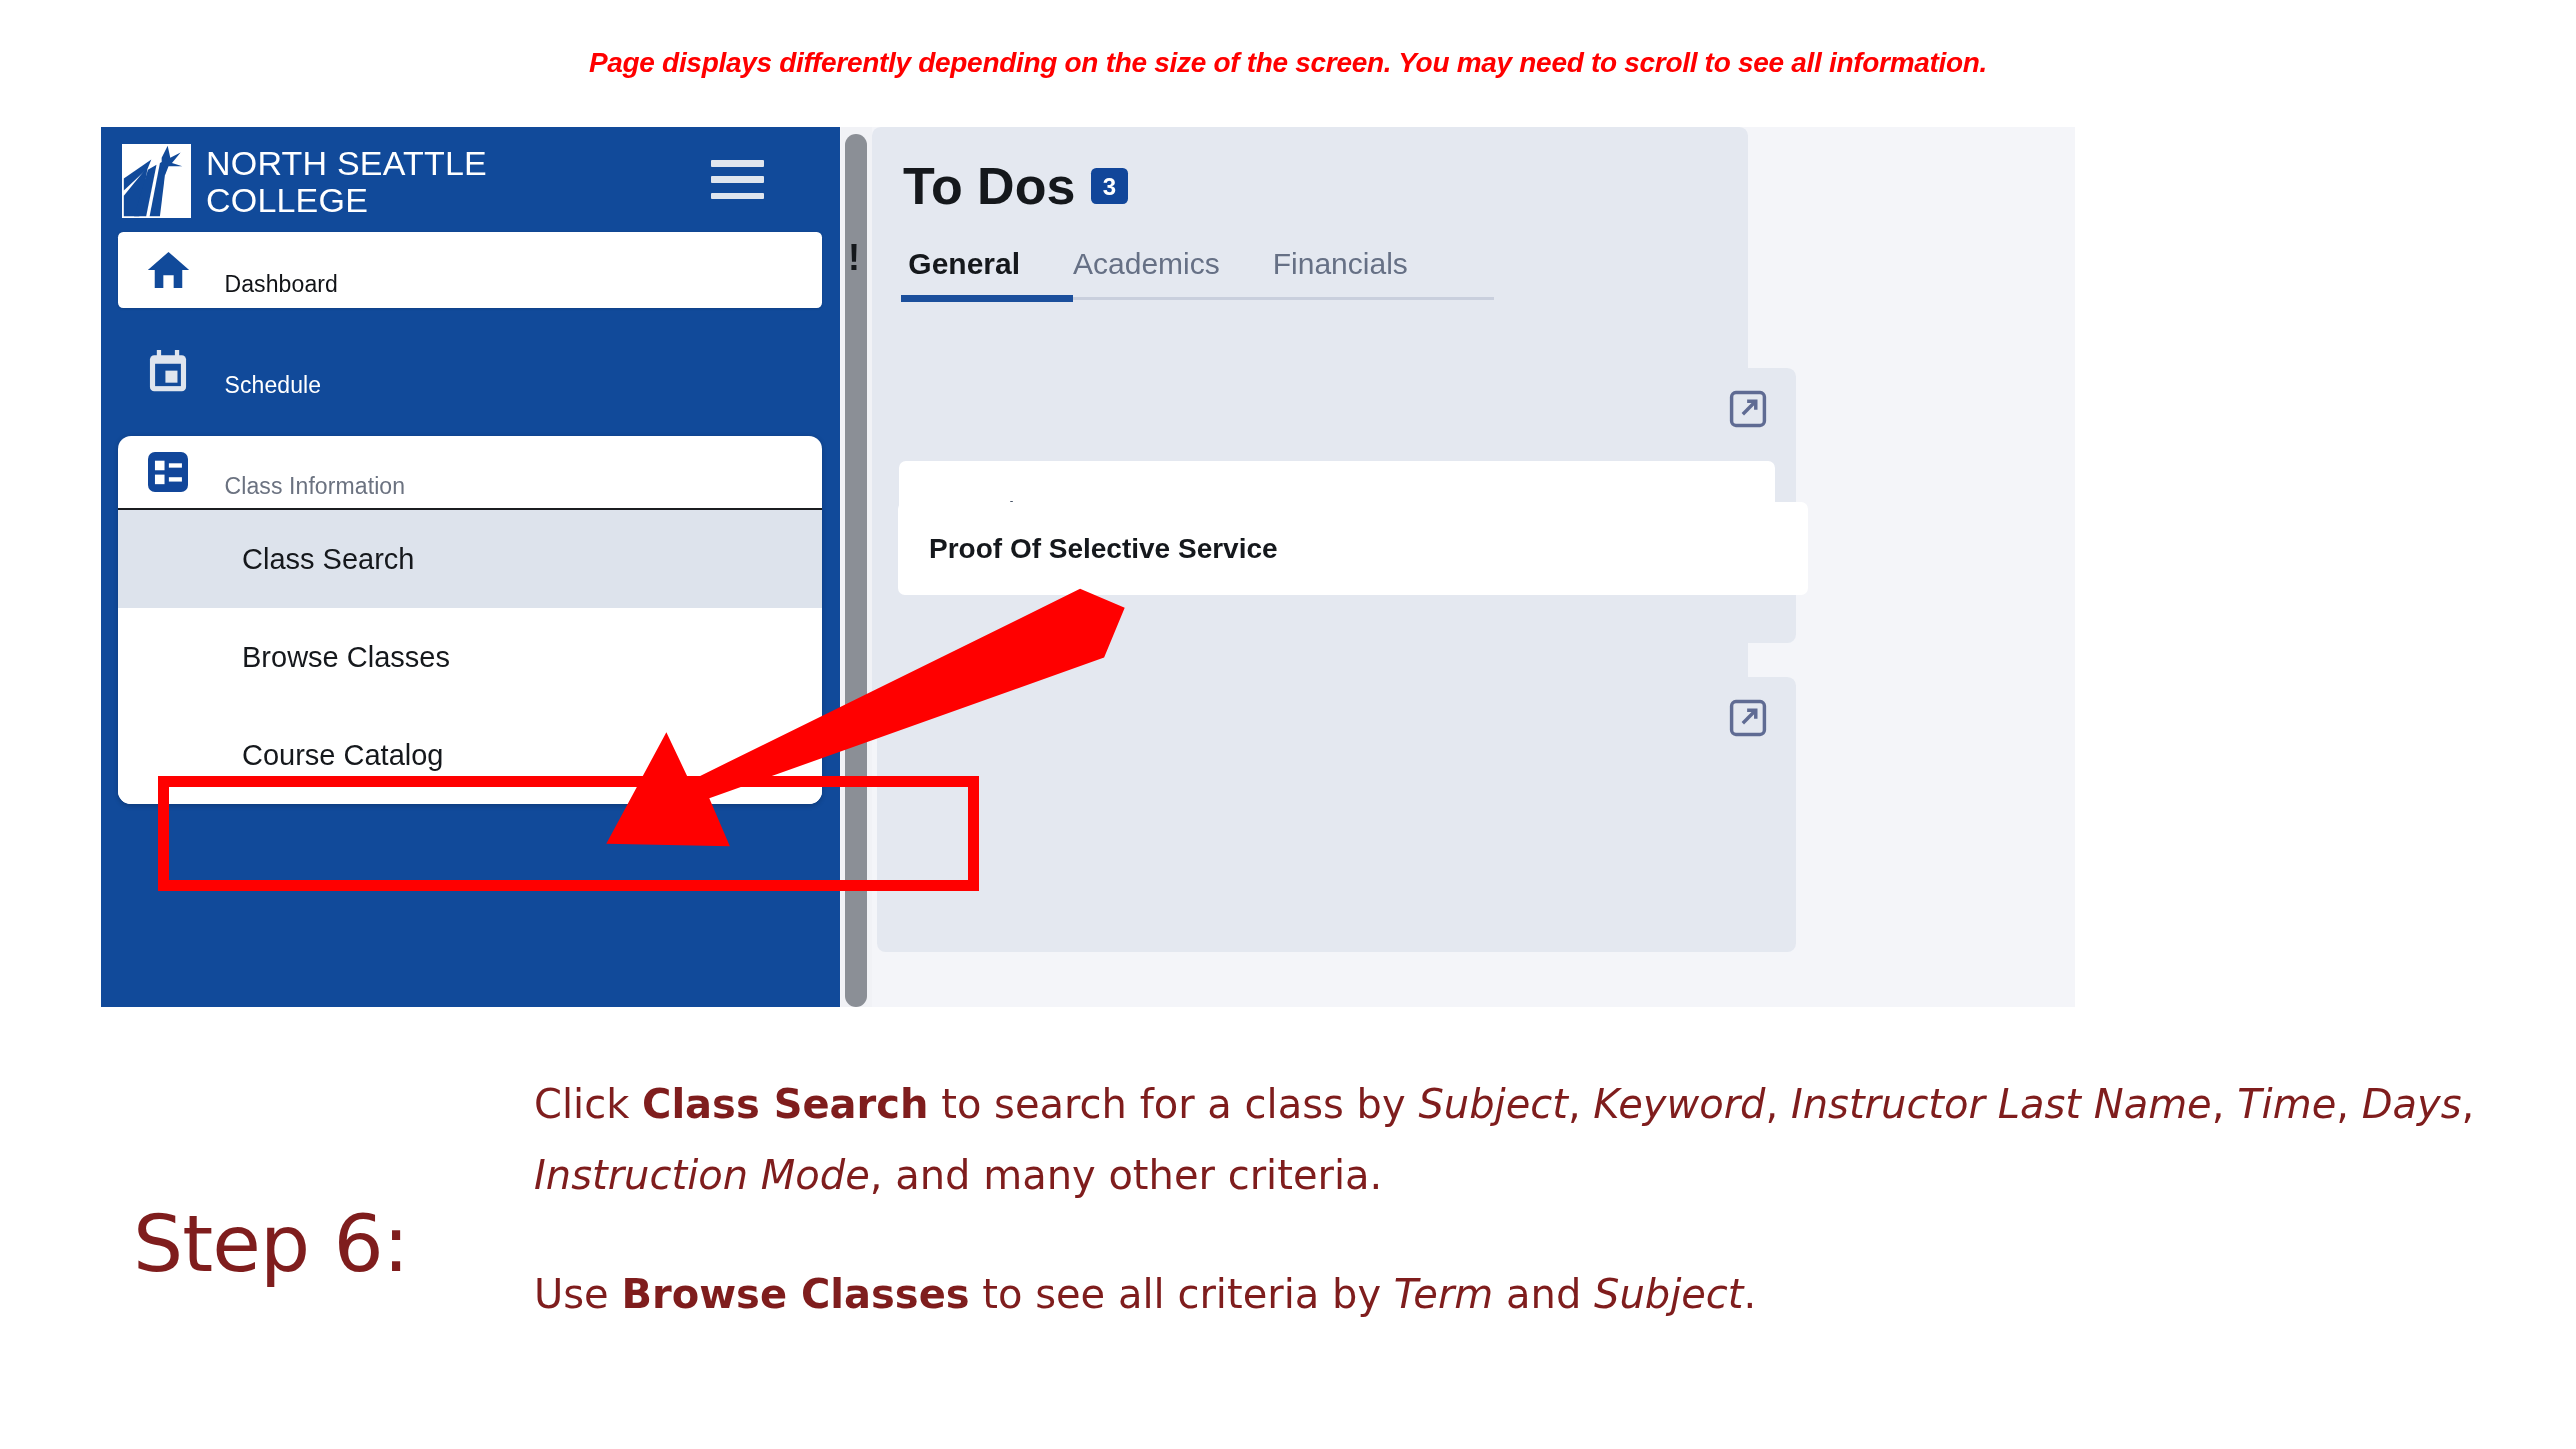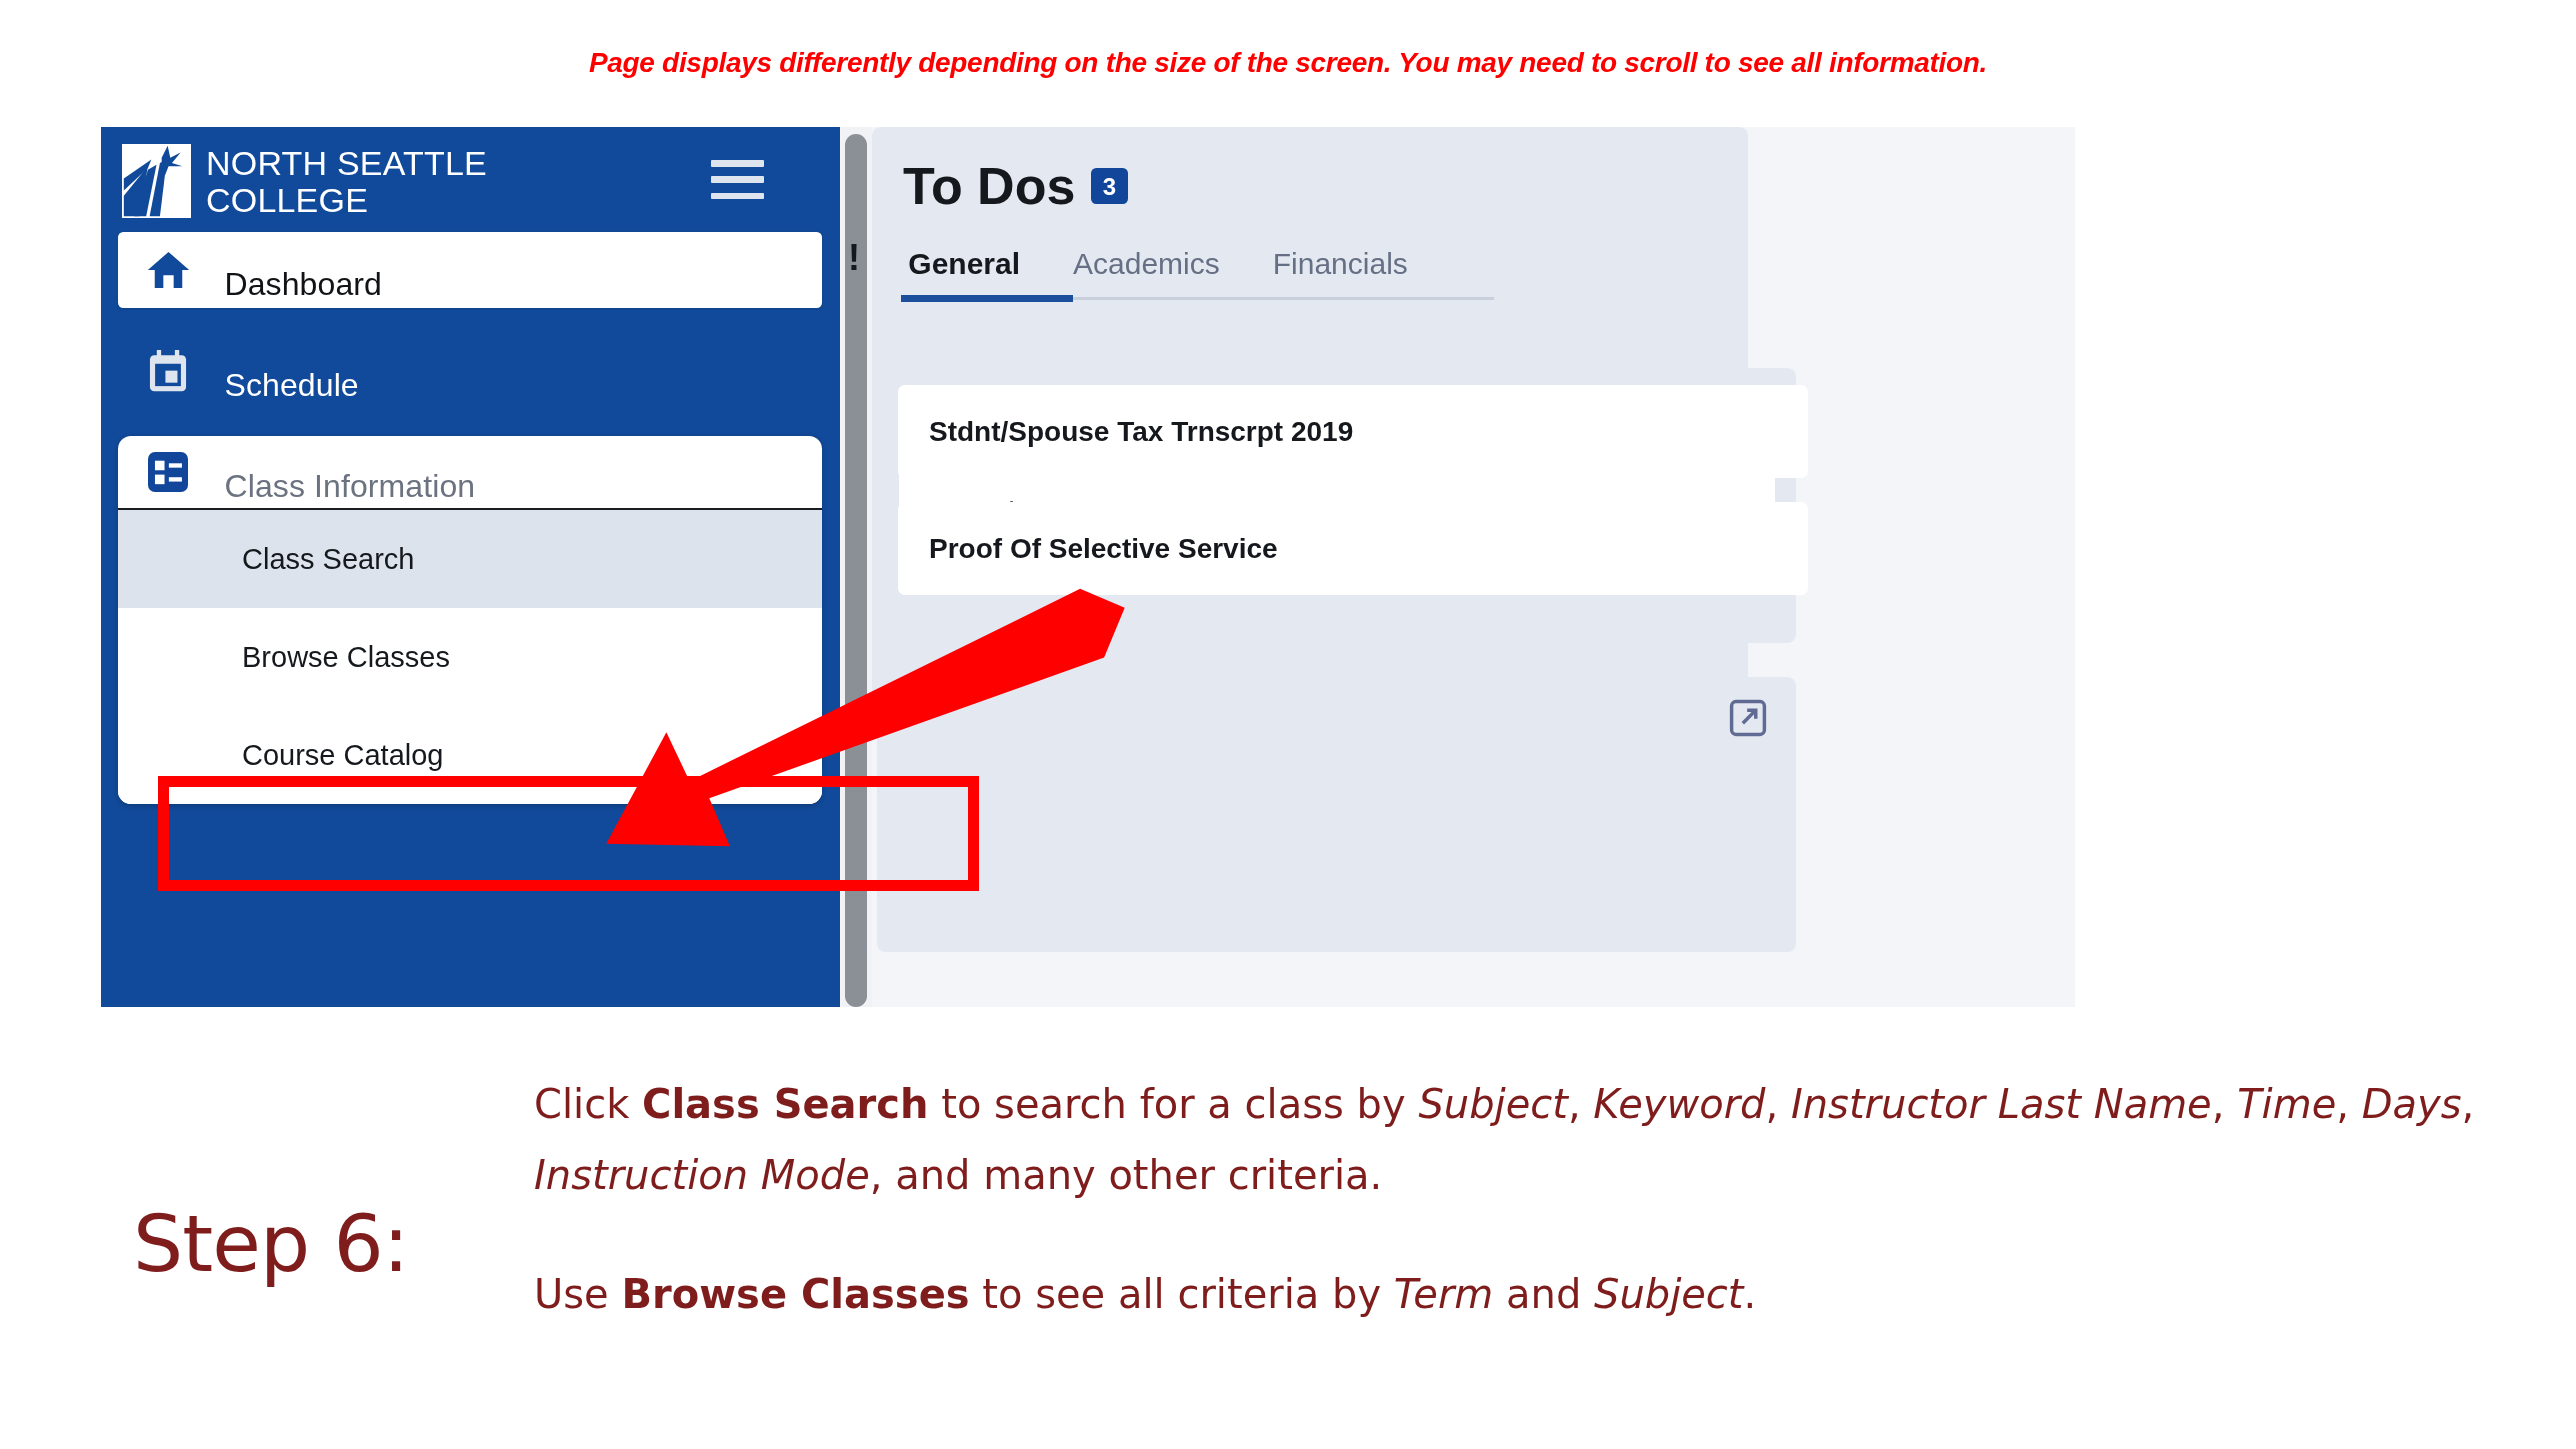--- a/index.html
+++ b/index.html
@@ -106,21 +106,21 @@
   .nav-item .nav-icon {
     width: 45px;
     height: 45px;
     flex: 0 0 45px;
     display: flex;
     align-items: center;
     justify-content: center;
   }
   .nav-item .nav-label {
     margin-left: 34px;
-    font-size: 32px;
+    font-size: 23px;
     letter-spacing: 0.1px;
     margin-top: 28px;
   }
 
   #nav-dashboard {
     top: 105px;
     background: #ffffff;
     border-radius: 5.2px;
     box-shadow: 0 0.9px 2.6px rgba(0,0,0,.14);
   }
@@ -498,23 +498,20 @@
           <path d="M21 13 L31 13 L31 23" stroke="#5f6b93" stroke-width="4" fill="none"></path>
         </svg>
       </span>
     </div>
 
     <div id="todos-card">
       <div id="todos-title-row">
         <span id="todos-title">To Dos</span>
         <span id="todos-count">3</span>
       </div>
-      <div class="todo-item" id="todo-1">
-        <span>Stdnt/Spouse Tax Trnscrpt 2019</span>
-      </div>
       <div class="todo-item" id="todo-2">
         <span>Proof Of Selective Service</span>
       </div>
     </div>
   </div>
 
   <div id="red-box"></div>
   <svg id="red-arrow" viewBox="0 0 620 360">
     <path d="M612 30 L560 8 L105 232 L78 175 L8 305 L152 308 L128 252 L588 88 Z" fill="#ff0000"></path>
   </svg>

